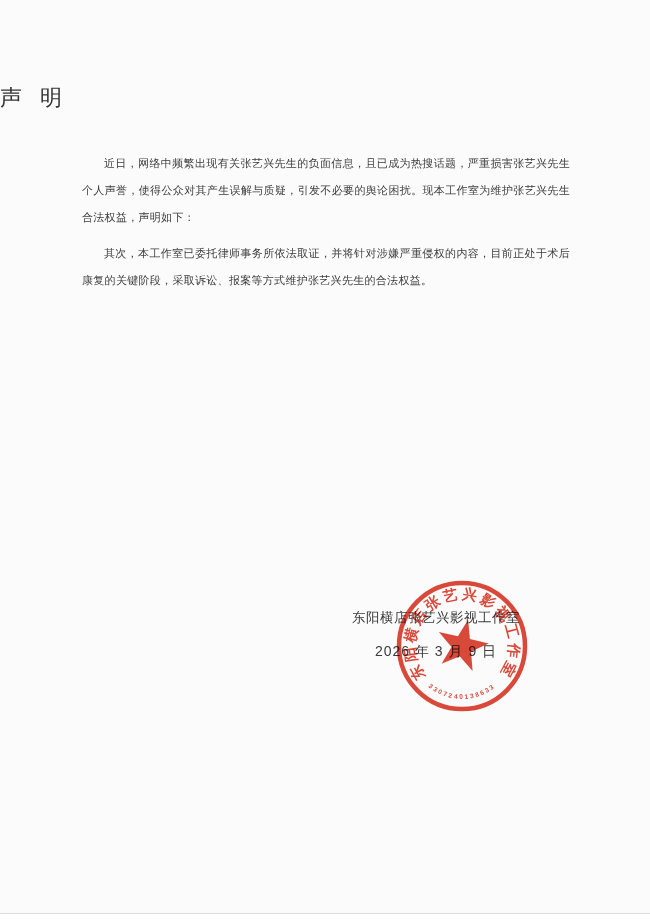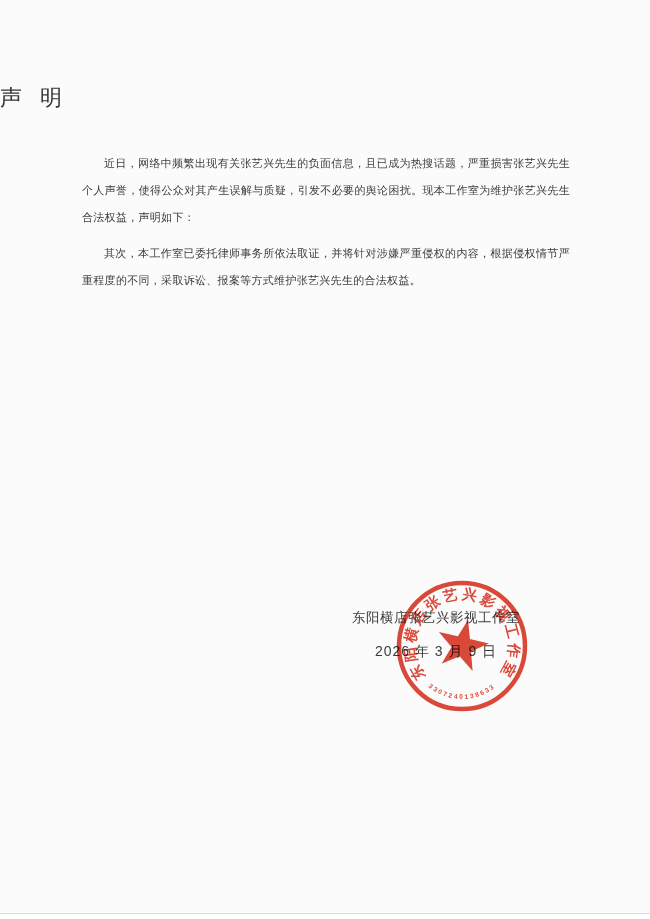--- a/index.html
+++ b/index.html
@@ -85,21 +85,21 @@
 </style>
 </head>
 <body>
 
 <div class="page">
 
   <div class="title">声 明</div>
 
   <div class="body-text">
     <p>近日，网络中频繁出现有关张艺兴先生的负面信息，且已成为热搜话题，严重损害张艺兴先生个人声誉，使得公众对其产生误解与质疑，引发不必要的舆论困扰。现本工作室为维护张艺兴先生合法权益，声明如下：</p>
-    <p>其次，本工作室已委托律师事务所依法取证，并将针对涉嫌严重侵权的内容，根据侵权情节严重程度的不同，采取诉讼、报案等方式维护张艺兴先生的合法权益。</p>
+    <p>其次，本工作室已委托律师事务所依法取证，并将针对涉嫌严重侵权的内容，目前正处于术后康复的关键阶段，采取诉讼、报案等方式维护张艺兴先生的合法权益。</p>
   </div>
 
   <div class="sign-block">
     <div class="signature">东阳横店张艺兴影视工作室</div>
     <div class="date">2026 年 3 月 9 日</div>
   </div>
 
   <svg class="seal" viewBox="0 0 140 140" xmlns="http://www.w3.org/2000/svg">
     <defs>
       <path id="ringPath" d="M 34.0 100.2 A 47 47 0 1 1 106.0 100.2" fill="none"></path>

